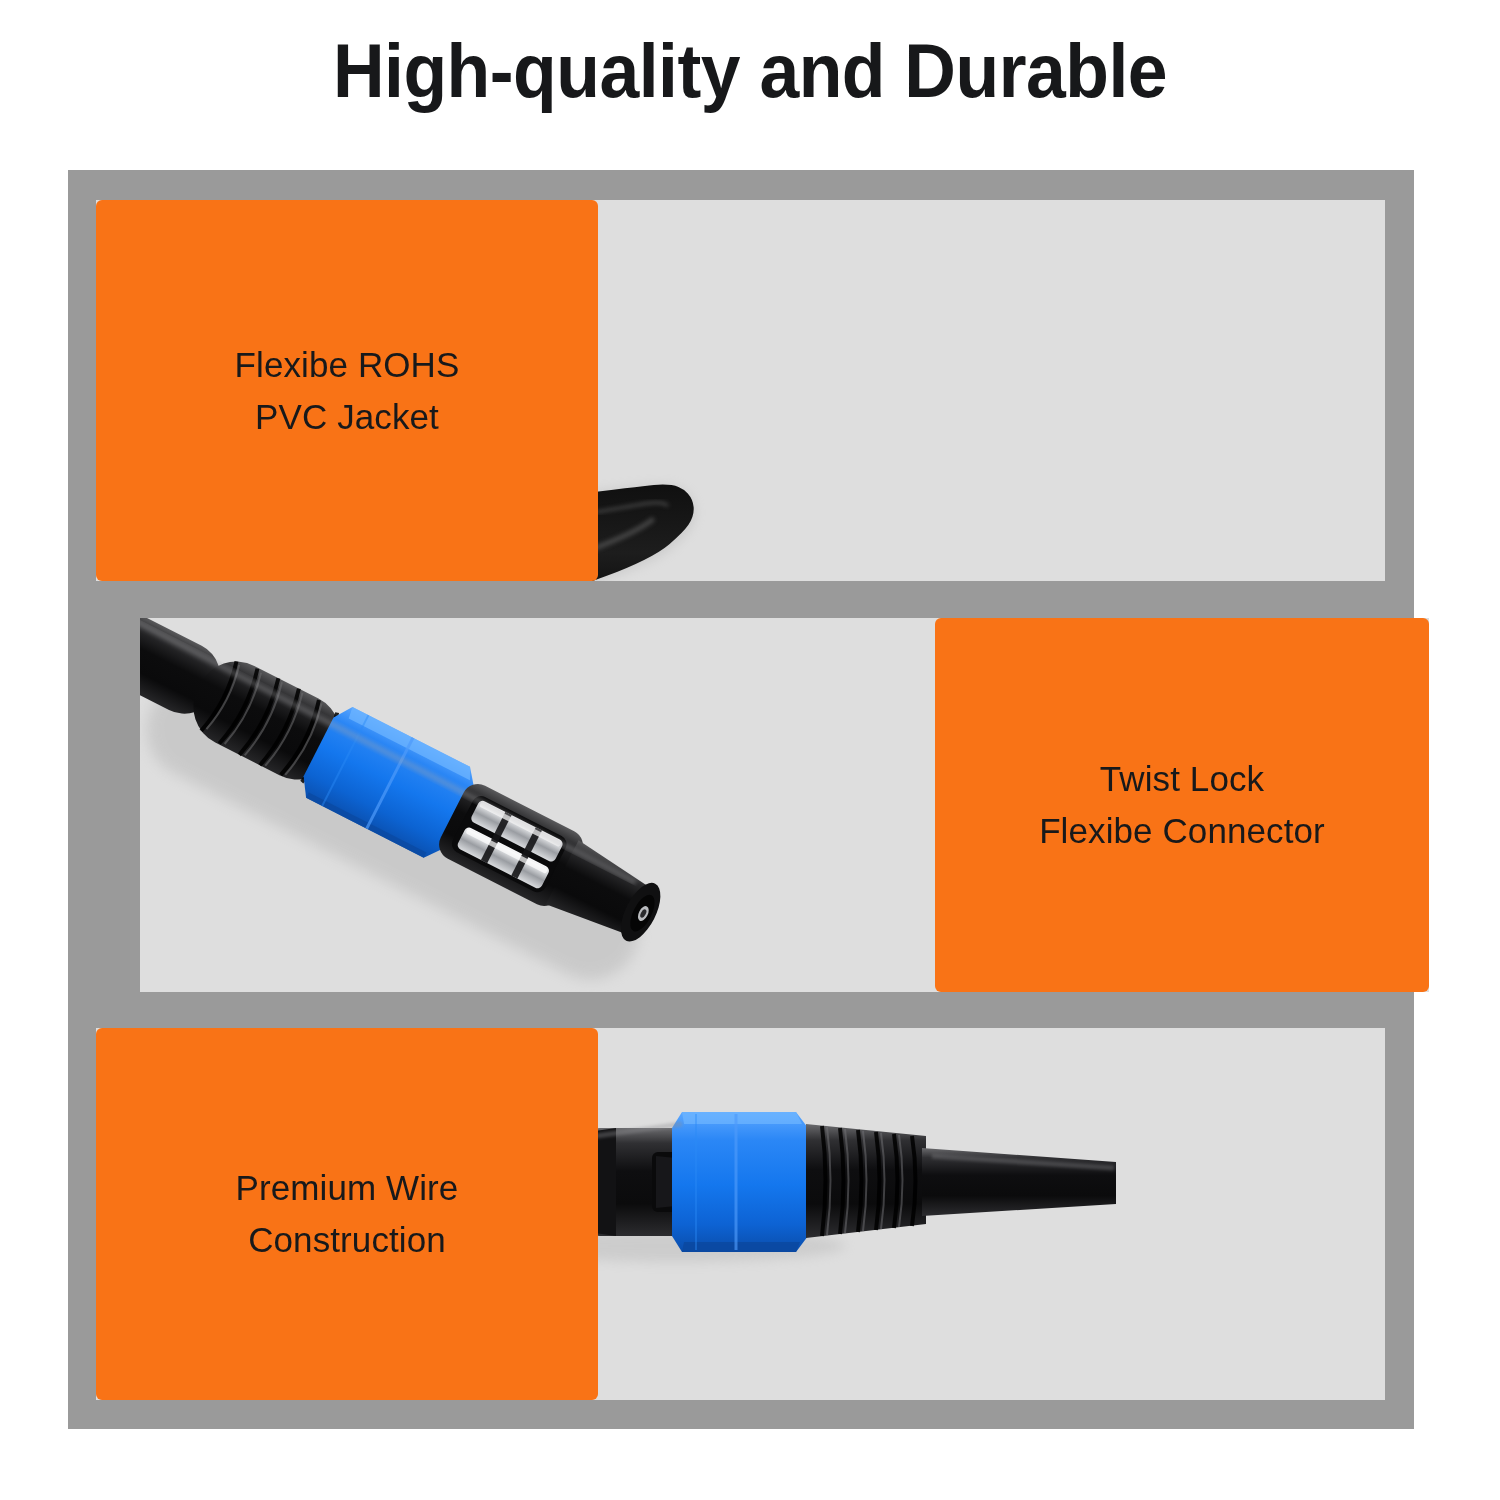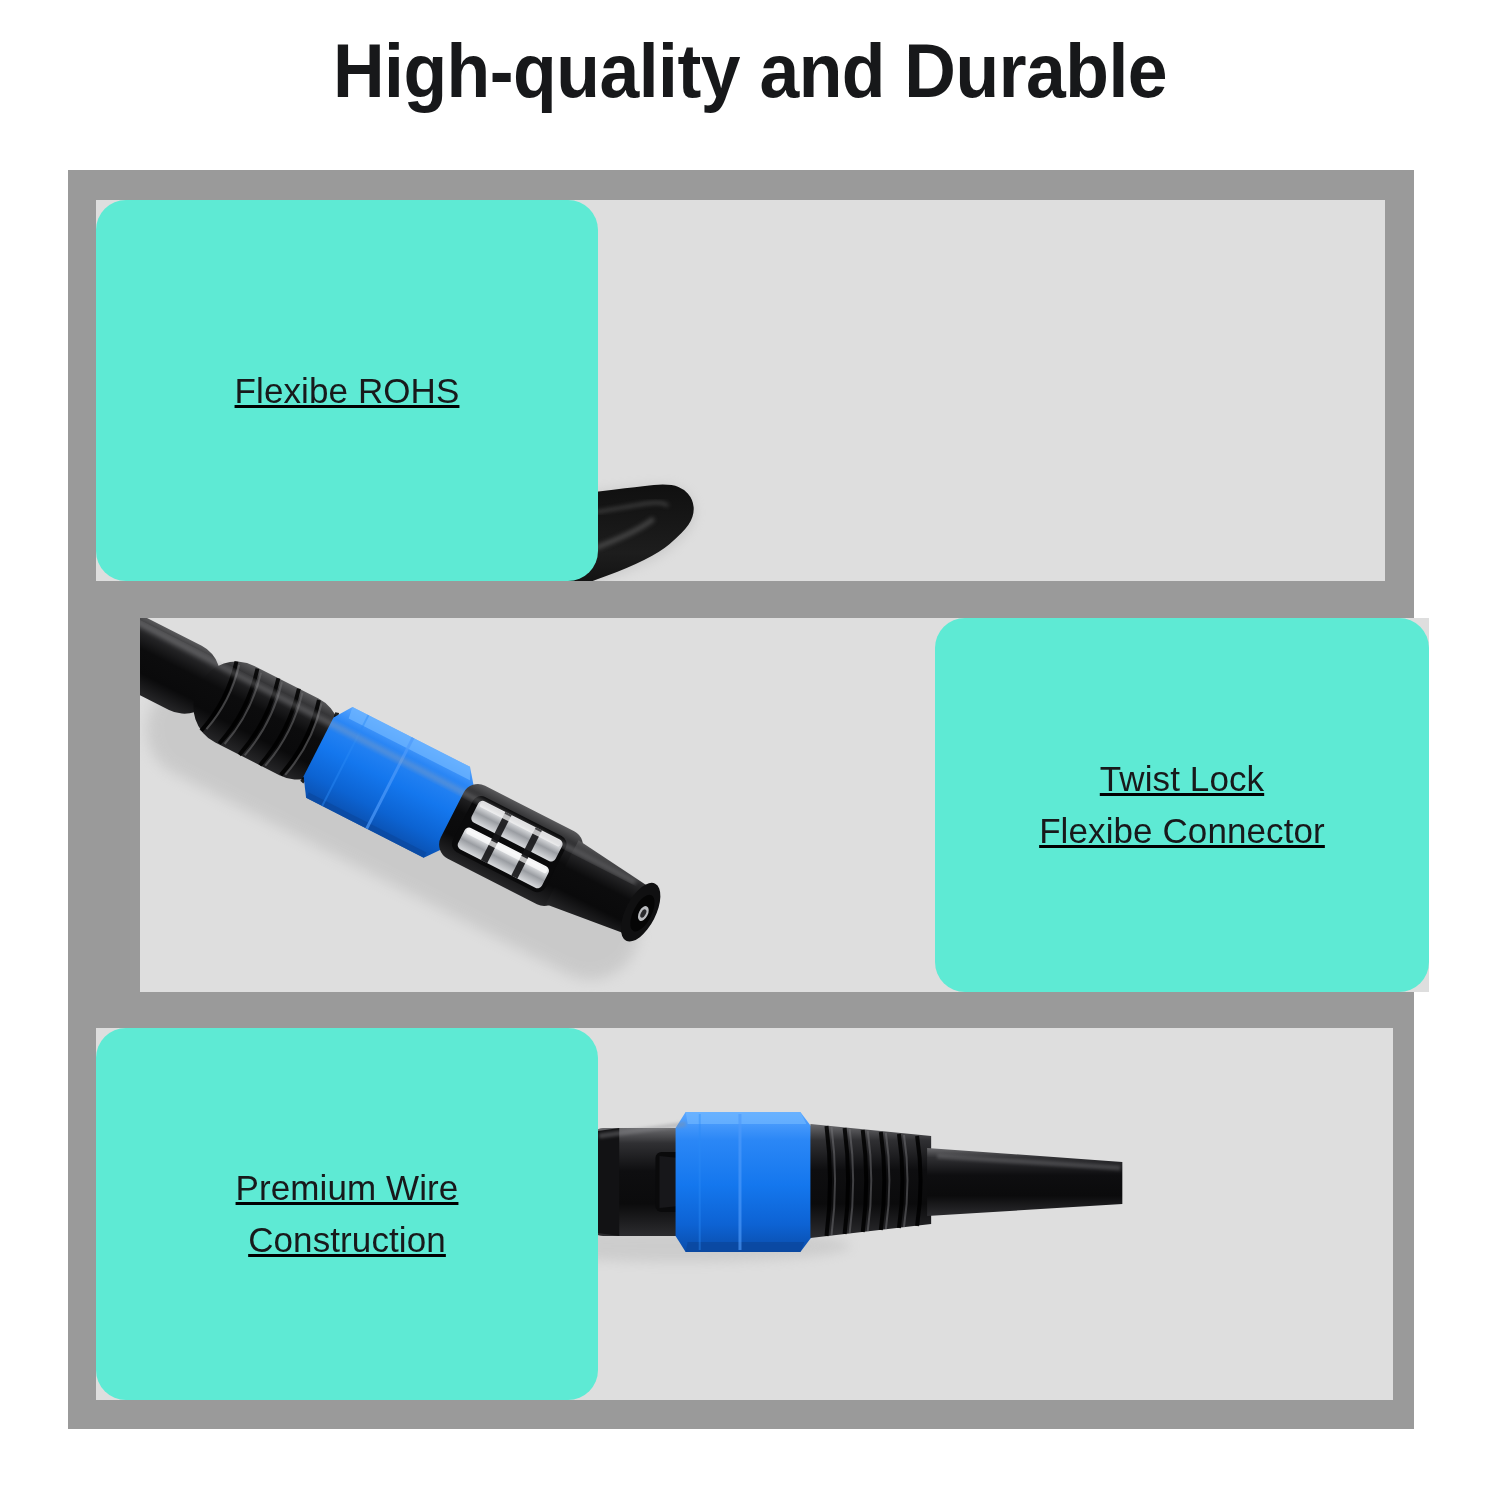--- a/index.html
+++ b/index.html
@@ -51,41 +51,40 @@
 
   
   .row {
     position: absolute;
     left: 28px;
     width: 1289px;
     overflow: hidden;
   }
   .row-1 { top: 30px;  height: 381px; }
   .row-2 { top: 448px; height: 374px; margin-left: 44px; }
-  .row-3 { top: 858px; height: 372px; padding-left: 8px; }
+  .row-3 { top: 858px; height: 372px; }
 
   
   .photo {
     position: absolute;
     inset: 0;
     background: #dedede;
     overflow: hidden;
   }
 
   
   .card {
     position: absolute;
-    background: #5eead4;
-    border-radius: 30px;
+    background: #f97316;
+    border-radius: 6px;
     display: flex;
     align-items: center;
     justify-content: center;
     text-align: center;
     z-index: 5;
-    text-decoration: underline;
   }
   .card-left {
     left: 0;
     top: 0;
     width: 502px;
     height: 100%;
   }
   .card-right {
     right: 0;
     top: 0;
@@ -161,20 +160,21 @@
                    C 101 300, 250 314, 420 306" fill="none" stroke="url(#cblHi)" stroke-width="7" stroke-linecap="round" opacity=".55" filter="url(#tinyBlur)"></path>
           <path d="M 556 320 C 510 356, 330 396, 292 424" fill="none" stroke="#6f6f6f" stroke-width="5" stroke-linecap="round" opacity=".5" filter="url(#tinyBlur)"></path>
 
           <path d="M 500 312 C 540 306, 566 298, 572 306" fill="none" stroke="#777" stroke-width="3" opacity=".5" filter="url(#tinyBlur)"></path>
         </svg>
       </div>
 
       <div class="card card-left">
         <div class="card-text">
           <span>Flexibe ROHS</span>
+          <span class="l2">PVC Jacket</span>
         </div>
       </div>
     </div>
 
     <div class="row row-2">
 
       <div class="photo">
         <svg class="conn-svg" viewBox="0 0 1289 374" preserveAspectRatio="none">
           <defs>
             <linearGradient id="blkBody" x1="0" y1="0" x2="0" y2="1">

